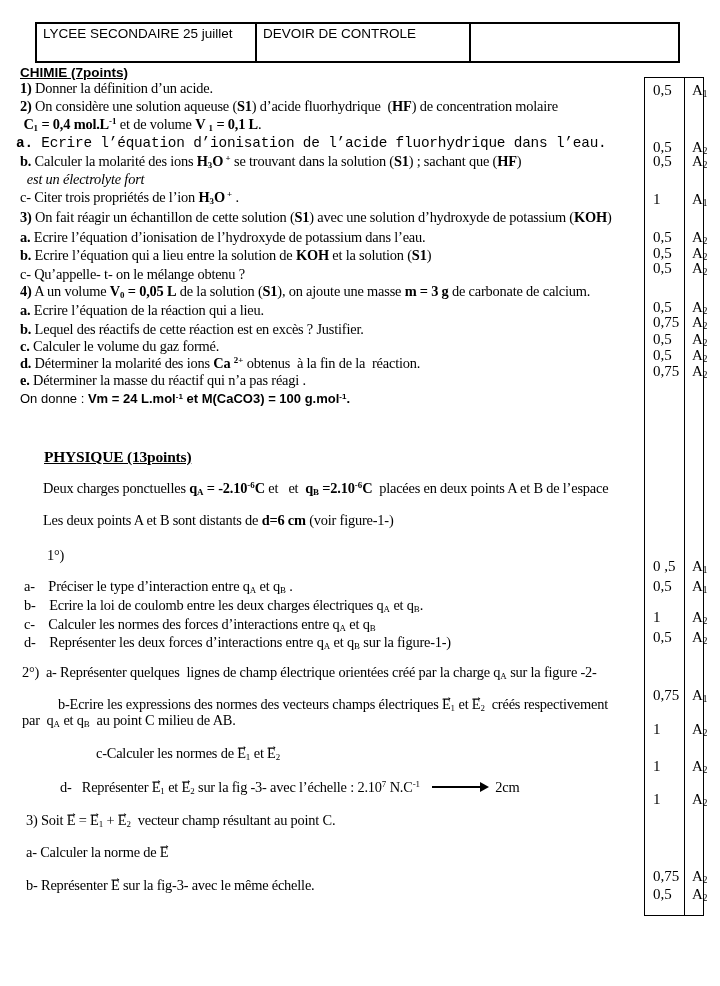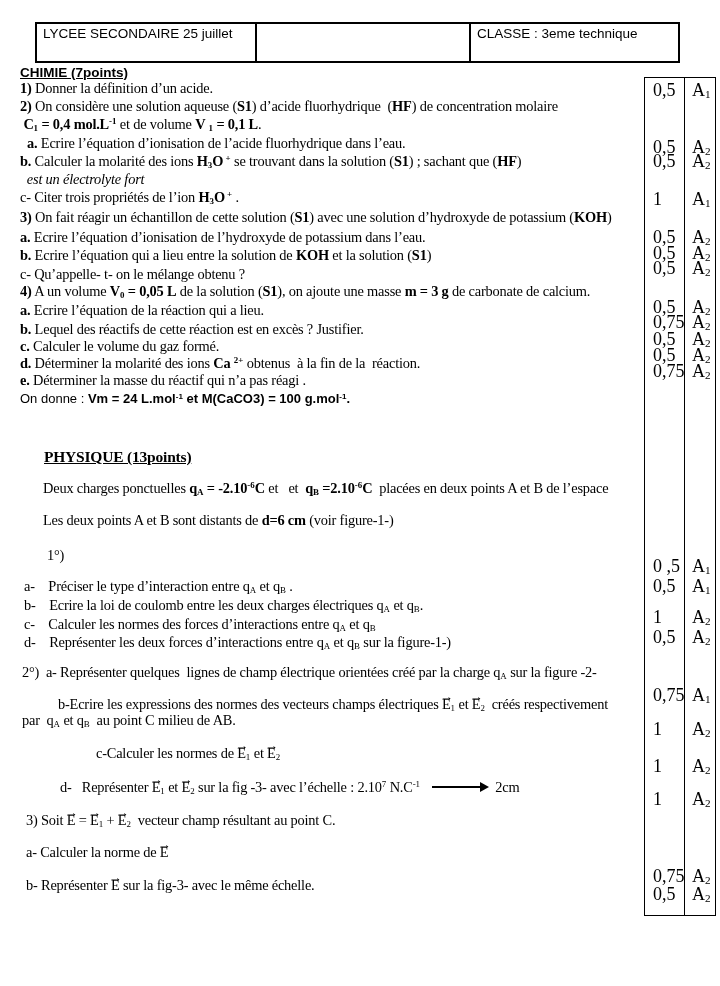--- a/index.html
+++ b/index.html
@@ -66,24 +66,24 @@
     right: -2px; top: -4px;
     border-left: 9px solid #000;
     border-top: 5px solid transparent;
     border-bottom: 5px solid transparent;
   }
 
   
   .marks-table {
     position: absolute;
     left: 644px; top: 77px;
-    width: 72px; height: 839px;
+    width: 60px; height: 839px;
     border: 1px solid #000;
     box-sizing: border-box;
-    font-size: 18px;
+    font-size: 15px;
   }
   .marks-divider {
     position: absolute;
     left: 39px; top: 0;
     height: 100%;
     border-left: 1px solid #000;
   }
   .mark-row { position: absolute; left: 0; width: 100%; height: 16px; line-height: 16px; }
   .mark-score { position: absolute; left: 8px; }
   .mark-code  { position: absolute; left: 47px; }
@@ -91,32 +91,32 @@
 </head>
 <body>
 
 <div class="page">
 
   <div class="header-table">
     <div class="hcell hc1">
       <div>LYCEE SECONDAIRE 25 juillet</div>
     </div>
     <div class="hcell hc2">
+      <div>DEVOIR DE CONTROLE</div>
     </div>
     <div class="hcell hc3">
-      <div>CLASSE : 3eme technique</div>
     </div>
   </div>
 
   <div>
       <div class="line sans" style="left: 20px; top: 64px; font-size: 13.5px;"><span class="b u">CHIMIE (7points)</span></div>
       <div class="line" style="left: 20px; top: 80px;"><span class="b">1)</span><span> Donner la définition d’un acide.</span></div>
       <div class="line" style="left: 20px; top: 98px;"><span class="b">2)</span><span> On considère une solution aqueuse (</span><span class="b">S1</span><span>) d’acide fluorhydrique  (</span><span class="b">HF</span><span>) de concentration molaire</span></div>
       <div class="line" style="left: 20px; top: 116px;"><span> </span><span class="b">C</span><sub class="b">1</sub><span class="b"> = 0,4 mol.L</span><sup class="b">-1</sup><span> et de volume </span><span class="b">V </span><sub class="b">1</sub><span class="b"> = 0,1 L</span><span>.</span></div>
-      <div class="line" style="left: 27px; top: 135px;"><span class="b">a.</span><span> Ecrire l’équation d’ionisation de l’acide fluorhydrique dans l’eau.</span></div>
+      <div class="line" style="left: 16px; top: 135px; font-family: Liberation Mono, monospace;"><span class="b">a.</span><span> Ecrire l’équation d’ionisation de l’acide fluorhydrique dans l’eau.</span></div>
       <div class="line" style="left: 20px; top: 153px;"><span class="b">b.</span><span> Calculer la molarité des ions </span><span class="b">H</span><sub class="b">3</sub><span class="b">O</span><sup class="b"> +</sup><span> se trouvant dans la solution (</span><span class="b">S1</span><span>) ; sachant que (</span><span class="b">HF</span><span>)</span></div>
       <div class="line" style="left: 20px; top: 171px; font-style: italic;"><span>  est un électrolyte fort</span></div>
       <div class="line" style="left: 20px; top: 189px;"><span>c- Citer trois propriétés de l’ion </span><span class="b">H</span><sub class="b">3</sub><span class="b">O</span><sup class="b"> +</sup><span> .</span></div>
       <div class="line" style="left: 20px; top: 209px;"><span class="b">3)</span><span> On fait réagir un échantillon de cette solution (</span><span class="b">S1</span><span>) avec une solution d’hydroxyde de potassium (</span><span class="b">KOH</span><span>)</span></div>
       <div class="line" style="left: 20px; top: 229px;"><span class="b">a.</span><span> Ecrire l’équation d’ionisation de l’hydroxyde de potassium dans l’eau.</span></div>
       <div class="line" style="left: 20px; top: 247px;"><span class="b">b.</span><span> Ecrire l’équation qui a lieu entre la solution de </span><span class="b">KOH</span><span> et la solution (</span><span class="b">S1</span><span>)</span></div>
       <div class="line" style="left: 20px; top: 266px;"><span>c- Qu’appelle- t- on le mélange obtenu ?</span></div>
       <div class="line" style="left: 20px; top: 283px;"><span class="b">4)</span><span> A un volume </span><span class="b">V</span><sub class="b">0</sub><span class="b"> = 0,05 L</span><span> de la solution (</span><span class="b">S1</span><span>), on ajoute une masse </span><span class="b">m = 3 g</span><span> de carbonate de calcium.</span></div>
       <div class="line" style="left: 20px; top: 302px;"><span class="b">a.</span><span> Ecrire l’équation de la réaction qui a lieu.</span></div>
       <div class="line" style="left: 20px; top: 321px;"><span class="b">b.</span><span> Lequel des réactifs de cette réaction est en excès ? Justifier.</span></div>

